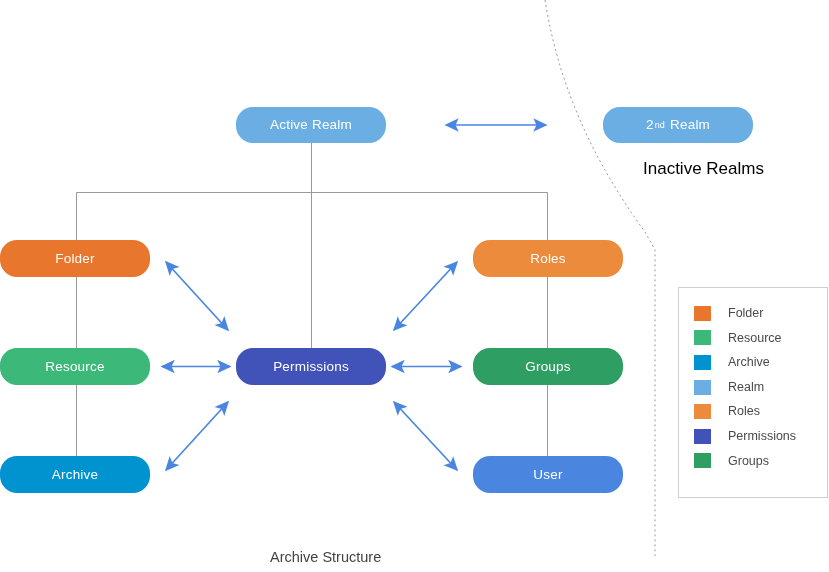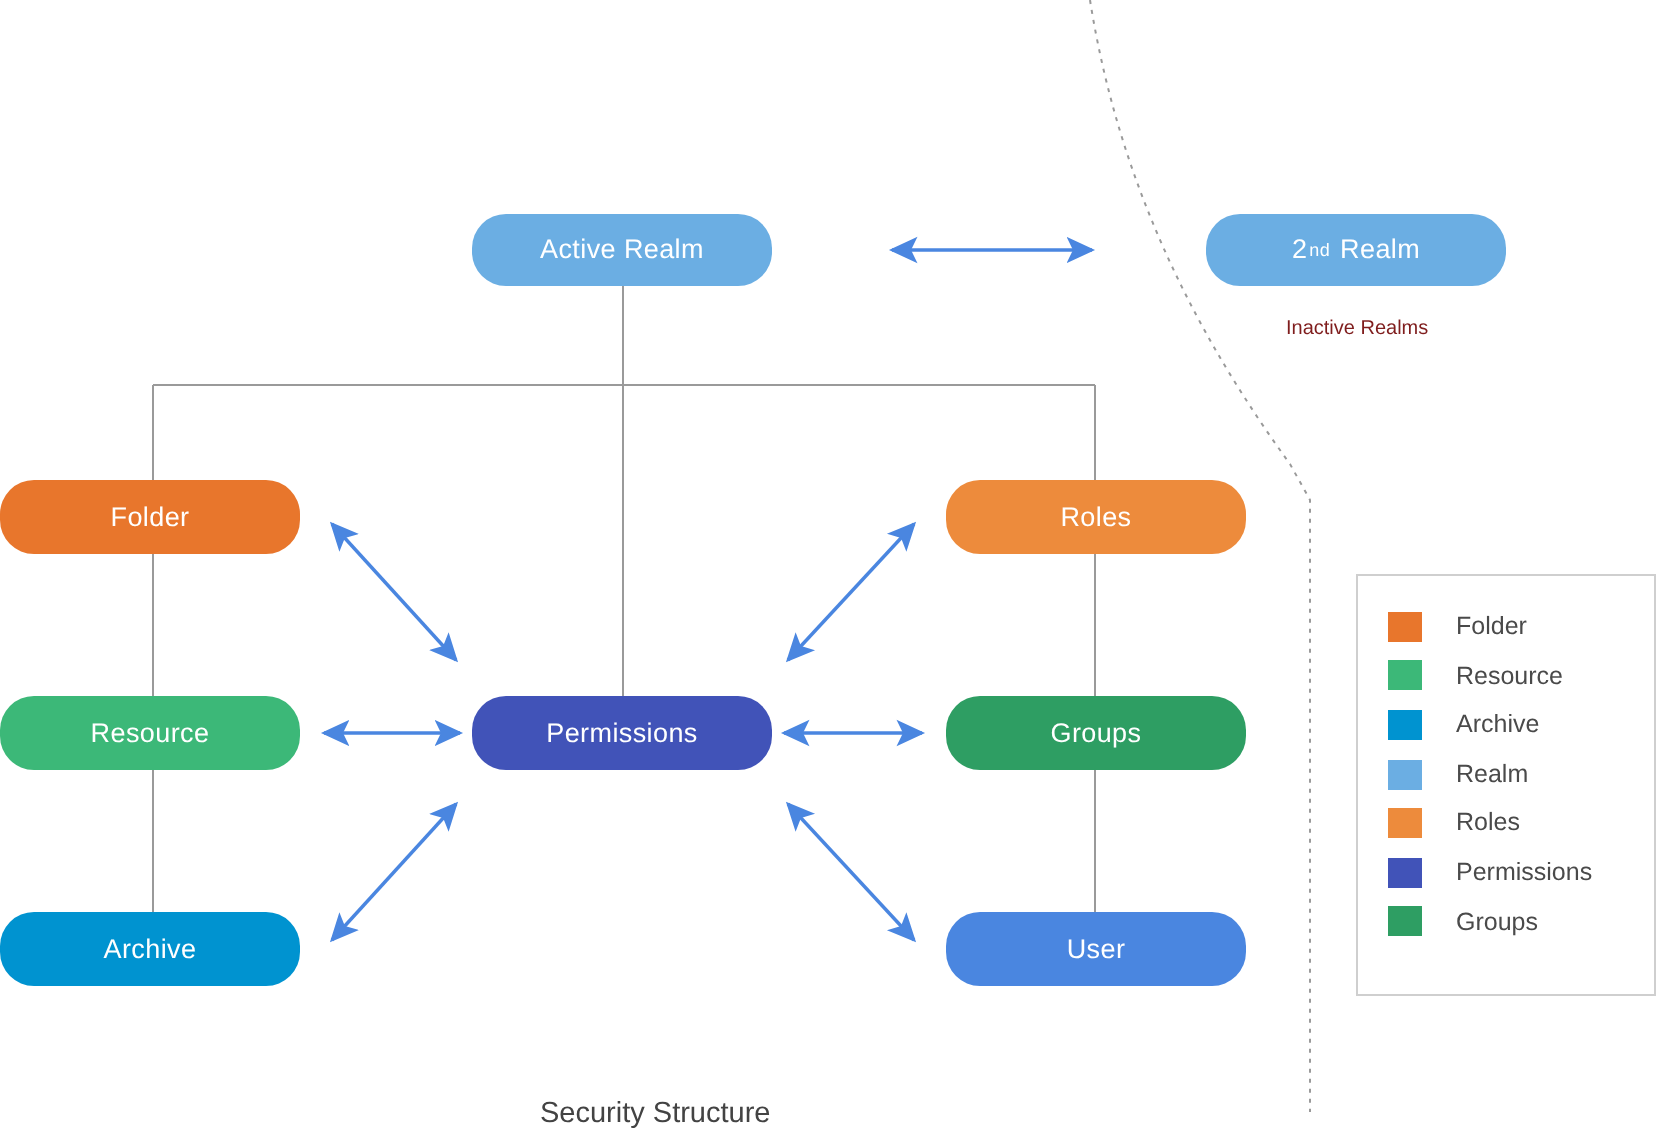--- a/index.html
+++ b/index.html
@@ -47,22 +47,22 @@
   }
   .caption {
     position: absolute;
     color: #434343;
     font-size: 14.5px;
     white-space: nowrap;
     line-height: 1;
   }
   .sub-label {
     position: absolute;
-    color: #7f1d1d;
-    font-size: 10px;
+    color: #000000;
+    font-size: 17px;
     white-space: nowrap;
     line-height: 1;
   }
   #legend {
     position: absolute;
     left: 678px;
     top: 287px;
     width: 150px;
     height: 211px;
     box-sizing: border-box;
@@ -144,21 +144,21 @@
   <div class="node" style="left:0px; top:456px; width:150px; height:37px; background:#0093D0;">Archive</div>
 
   <div class="node" style="left:473px; top:240px; width:150px; height:37px; background:#ED8B3C;">Roles</div>
 
   <div class="node" style="left:473px; top:348px; width:150px; height:37px; background:#2E9E63;">Groups</div>
 
   <div class="node" style="left:473px; top:456px; width:150px; height:37px; background:#4A86E0;">User</div>
 
   <div class="node" style="left:236px; top:348px; width:150px; height:37px; background:#4153B8;">Permissions</div>
 
-  <div class="caption" style="left:270px; top:550px;">Security Structure</div>
+  <div class="caption" style="left:270px; top:550px;">Archive Structure</div>
 
   <div id="legend">
       <div class="legend-row">
         <span class="legend-swatch" style="background: rgb(232, 118, 44);"></span>
         <span class="legend-label">Folder</span>
       </div>
       <div class="legend-row">
         <span class="legend-swatch" style="background: rgb(60, 184, 120);"></span>
         <span class="legend-label">Resource</span>
       </div>

